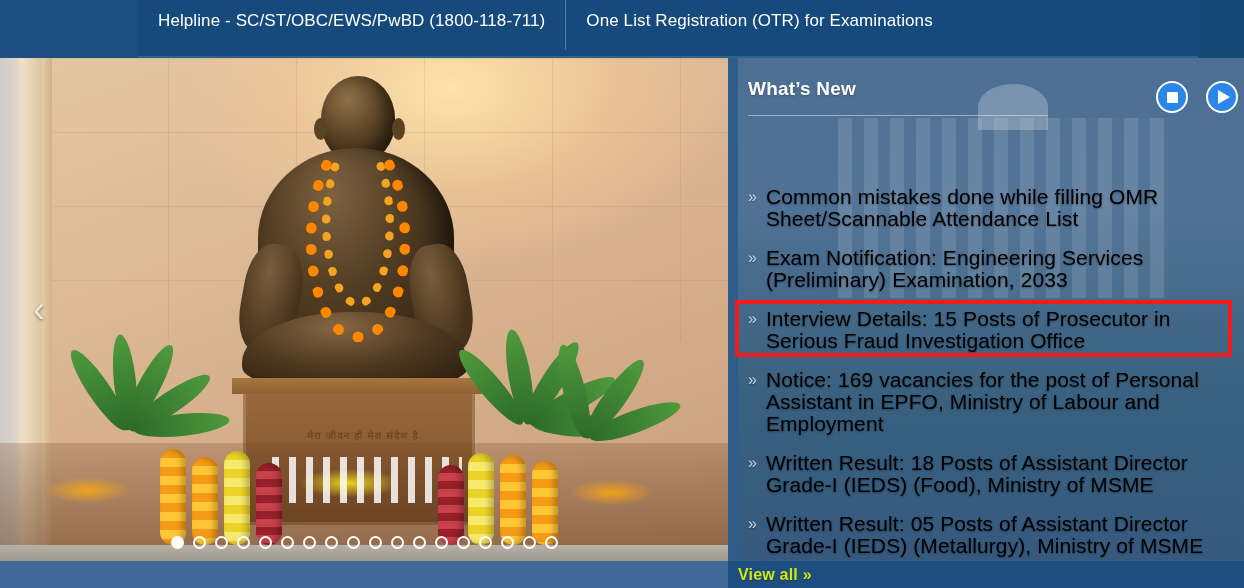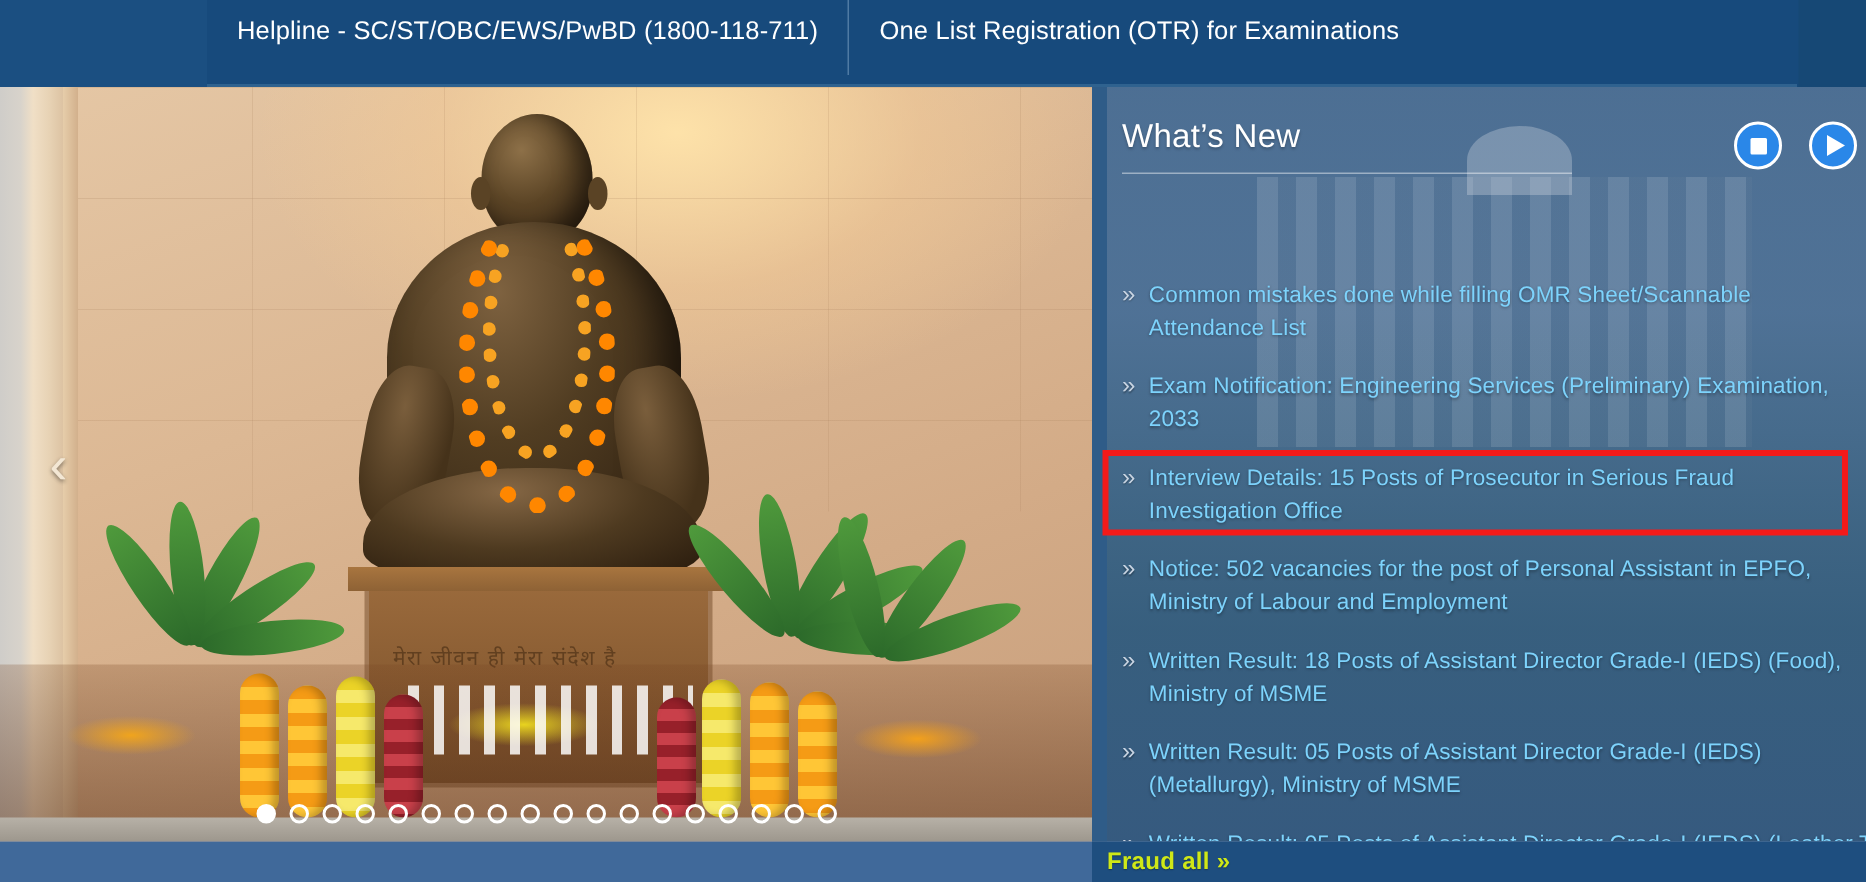--- a/index.html
+++ b/index.html
@@ -122,22 +122,22 @@
   .pedestal {
     position:absolute; left:246px; top:332px; width:226px; height:132px;
     background:linear-gradient(to bottom,#9a6a3c 0%, #8a5d33 45%, #78502c 100%);
     box-shadow:0 0 0 3px rgba(120,80,45,0.55);
   }
   .ped-cap {
     position:absolute; left:-14px; top:-12px; width:254px; height:16px;
     background:linear-gradient(to bottom,#a8753f,#8e6235);
   }
   .ped-text {
-    position:absolute; left:16px; top:38px; width:100%;
-    text-align:left; color:#5a3a1c; font-size:14px; letter-spacing:1px;
+    position:absolute; left:4px; top:38px; width:100%;
+    text-align:center; color:#5a3a1c; font-size:10px; letter-spacing:1px;
     opacity:0.85; font-family:"DejaVu Sans", sans-serif;
   }
   .leaf {
     position:absolute; bottom:0; width:96px; height:22px; border-radius:50%;
     background:linear-gradient(to right,#2c6a2a,#4f9a3c);
     transform-origin:0% 50%;
   }
   .plantbox {
     position:absolute; bottom:86px; width:160px; height:120px;
   }
@@ -213,21 +213,21 @@
     border-radius:50% 50% 0 0; background:rgba(225,230,235,0.30);
   }
   .wn-strip {
     position:absolute; left:0; top:0; width:10px; height:503px;
     background:#2f5c88;
   }
   .wn-inner { position:absolute; left:10px; top:0; right:0; bottom:0; }
 
   .wn-title {
     position:absolute; left:10px; top:20px;
-    color:#ffffff; font-size:22px; font-weight:400; letter-spacing:0.2px;
+    color:#ffffff; font-size:19px; font-weight:700; letter-spacing:0.2px;
     text-shadow:0 1px 2px rgba(0,0,0,0.25);
     text-align:center;
   }
   .wn-title-rule {
     position:absolute; left:10px; top:57px; width:300px; height:1px;
     background:rgba(255,255,255,0.45);
   }
   .wn-ctrl {
     position:absolute; top:23px; width:32px; height:32px; border-radius:50%;
     background:#2a87e8; border:2px solid #ffffff; cursor:pointer;
@@ -249,21 +249,21 @@
   }
   .wn-item {
     display:flex; gap:9px; align-items:flex-start;
     padding:0 4px 0 10px; margin-bottom:17px; cursor:pointer;
   }
   .wn-bullet {
     color:#c8d4e2; font-size:16px; line-height:21px; flex:0 0 auto;
     text-shadow:0 1px 1px rgba(0,0,0,0.3);
   }
   .wn-text {
-    color:#7dd3fc; font-size:15px; line-height:22px; letter-spacing:0.1px;
+    color:#000000; font-size:21px; line-height:22px; letter-spacing:0.1px;
     text-shadow:0 1px 2px rgba(0,0,0,0.35);
     white-space:nowrap; overflow:visible;
   }
   .wn-text.wrap { white-space:normal; }
 
   
   #highlight-box {
     position:absolute; left:735px; top:242px; width:497px; height:57px;
     border:4px solid #f31a1a; pointer-events:none; z-index:30;
   }
@@ -402,21 +402,21 @@
           <div class="wn-item">
             <span class="wn-bullet">»</span>
             <span class="wn-text wrap">Exam Notification: Engineering Services (Preliminary) Examination, 2033</span>
           </div>
           <div class="wn-item">
             <span class="wn-bullet">»</span>
             <span class="wn-text wrap">Interview Details: 15 Posts of Prosecutor in Serious Fraud Investigation Office</span>
           </div>
           <div class="wn-item">
             <span class="wn-bullet">»</span>
-            <span class="wn-text wrap">Notice: 502 vacancies for the post of Personal Assistant in EPFO, Ministry of Labour and Employment</span>
+            <span class="wn-text wrap">Notice: 169 vacancies for the post of Personal Assistant in EPFO, Ministry of Labour and Employment</span>
           </div>
           <div class="wn-item">
             <span class="wn-bullet">»</span>
             <span class="wn-text wrap">Written Result: 18 Posts of Assistant Director Grade-I (IEDS) (Food), Ministry of MSME</span>
           </div>
           <div class="wn-item">
             <span class="wn-bullet">»</span>
             <span class="wn-text wrap">Written Result: 05 Posts of Assistant Director Grade-I (IEDS) (Metallurgy), Ministry of MSME</span>
           </div>
           <div class="wn-item">
@@ -425,14 +425,14 @@
           </div>
         </div>
     </div>
   </div>
 
   <div id="highlight-box"></div>
 </div>
 
 <div id="footerband"></div>
 <div id="viewall-bar">
-  <span id="viewall-link">Fraud all »</span>
+  <span id="viewall-link">View all »</span>
 </div>
 
 </body></html>

